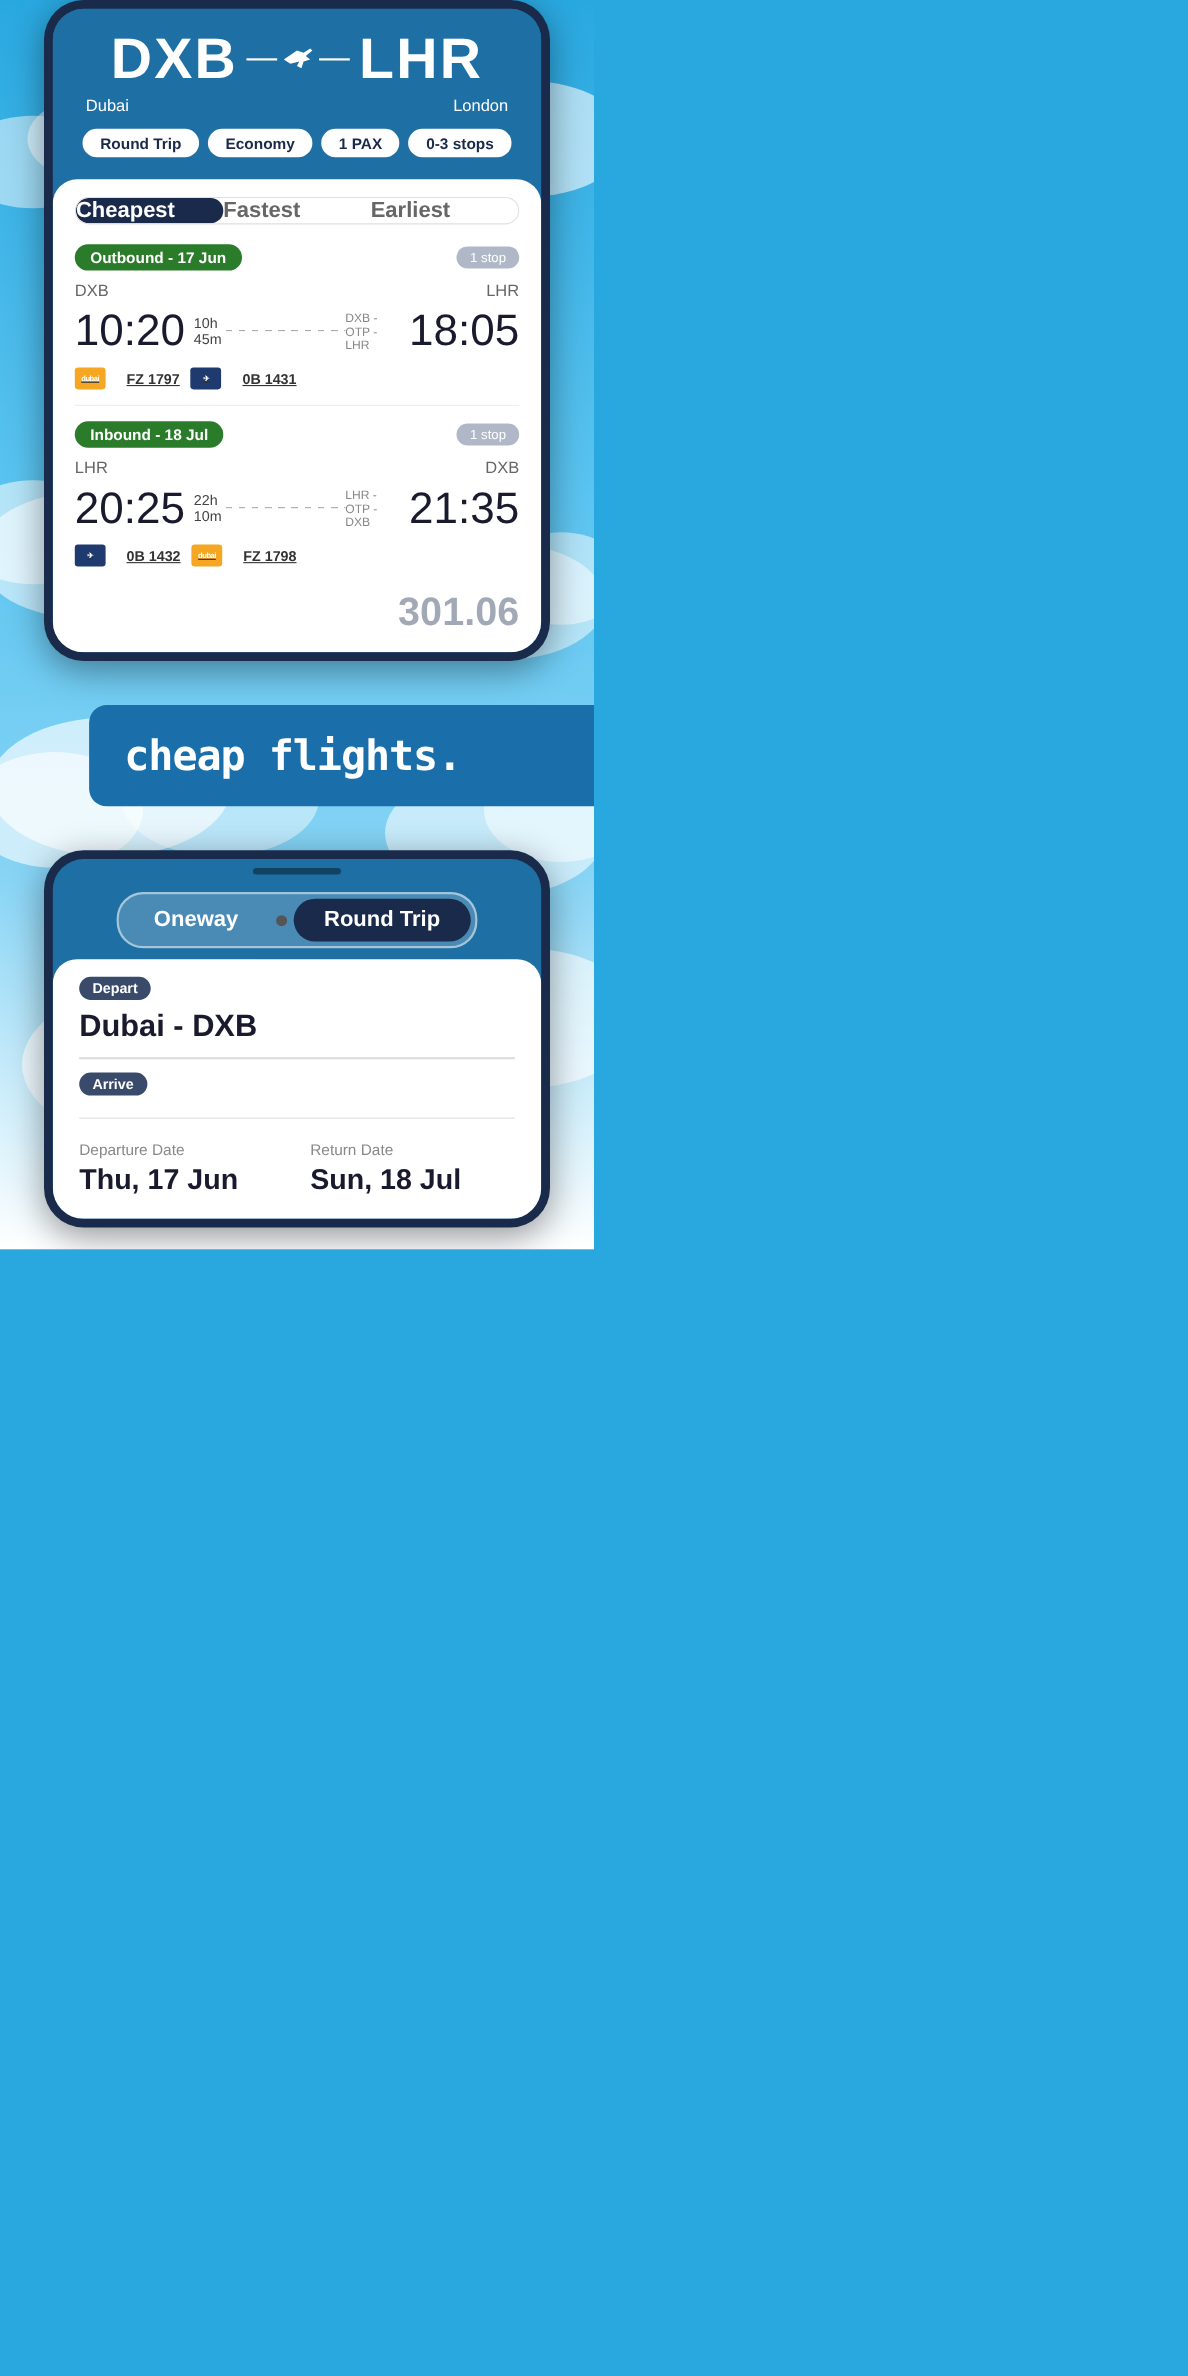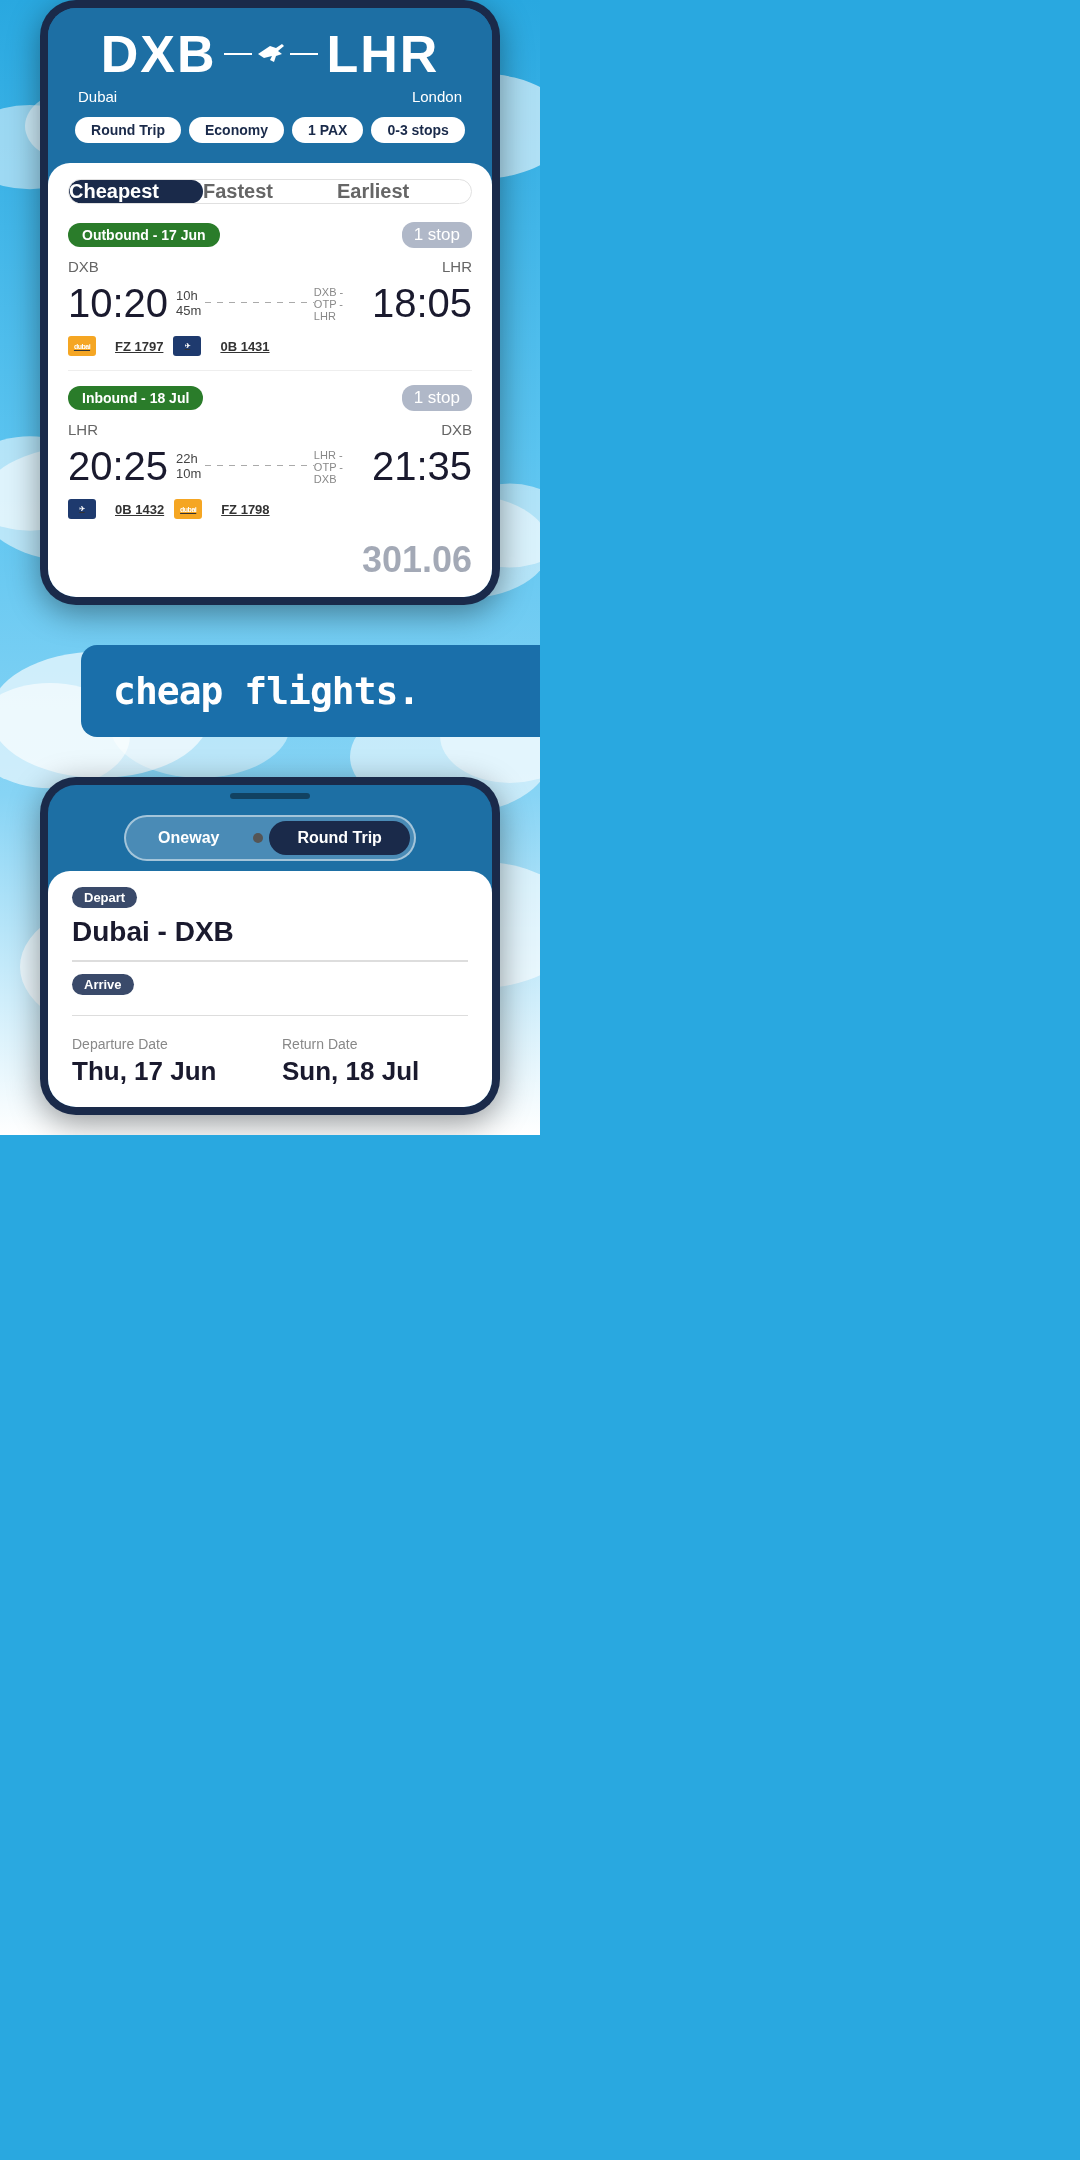--- a/index.html
+++ b/index.html
@@ -158,21 +158,21 @@
       padding: 4px 14px;
       font-size: 14px;
       font-weight: 600;
     }
 
     .stop-badge {
       background: #b0b8c8;
       color: white;
       border-radius: 12px;
       padding: 3px 12px;
-      font-size: 17px;
+      font-size: 12px;
     }
 
     .flight-route {
       display: flex;
       align-items: center;
       justify-content: space-between;
       margin-bottom: 6px;
     }
 
     .airport-small {
@@ -316,21 +316,21 @@
       display: flex;
       align-items: center;
       padding: 4px;
       gap: 2px;
       border: 2px solid rgba(255,255,255,0.5);
     }
 
     .toggle-option {
       padding: 8px 28px;
       border-radius: 20px;
-      font-size: 16px;
+      font-size: 20px;
       font-weight: 600;
       color: white;
       cursor: pointer;
     }
 
     .toggle-option.active {
       background: #1a2a4a;
       color: white;
     }
 

